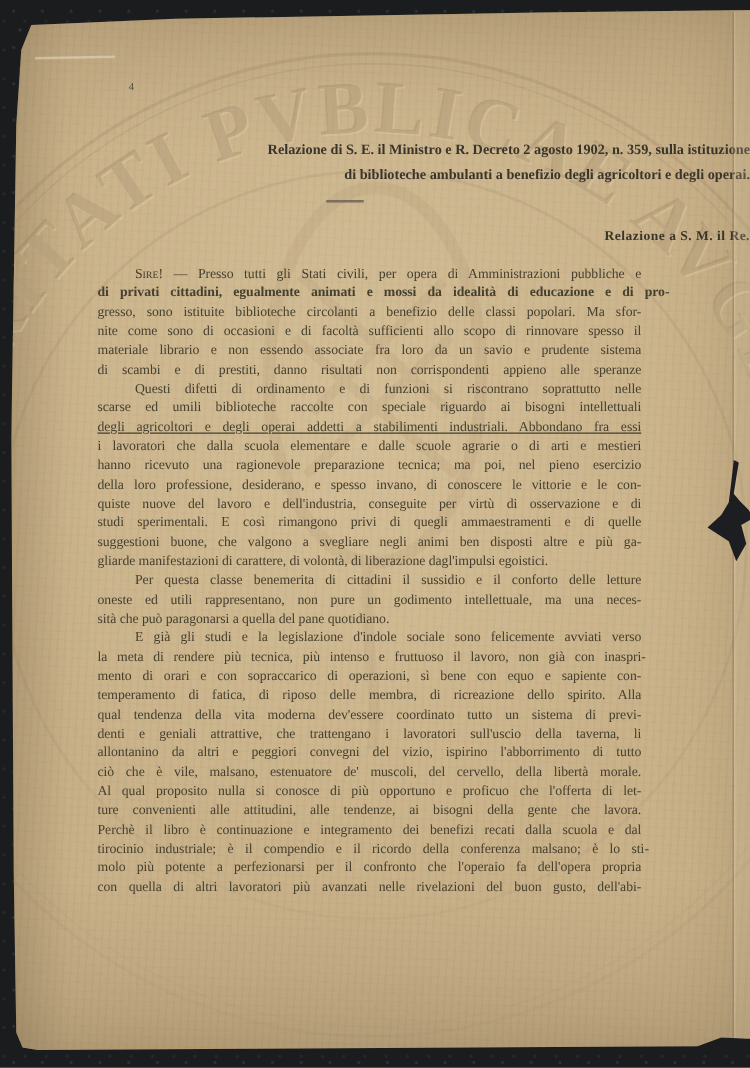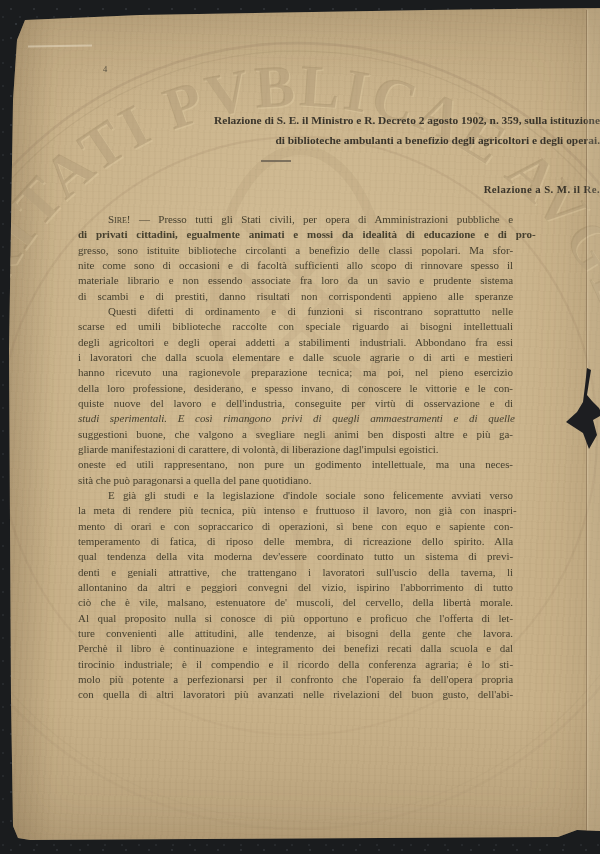--- a/index.html
+++ b/index.html
@@ -108,42 +108,43 @@
 
     <div class="body" id="body-text">
         <div class="line indent"><span style="word-spacing: 5.78776px;"><span class="sc">Sire!</span> — Presso tutti gli Stati civili, per opera di Amministrazioni pubbliche e</span></div>
         <div class="line"><span style="word-spacing: 6.19952px; font-weight: bold;">di privati cittadini, egualmente animati e mossi da idealità di educazione e di pro-</span></div>
         <div class="line"><span style="word-spacing: 6.1733px;">gresso, sono istituite biblioteche circolanti a benefizio delle classi popolari. Ma sfor-</span></div>
         <div class="line"><span style="word-spacing: 5.29576px;">nite come sono di occasioni e di facoltà sufficienti allo scopo di rinnovare spesso il</span></div>
         <div class="line"><span style="word-spacing: 6.40385px;">materiale librario e non essendo associate fra loro da un savio e prudente sistema</span></div>
         <div class="line"><span style="word-spacing: 8.42188px; margin-top: 48px;">di scambi e di prestiti, danno risultati non corrispondenti appieno alle speranze</span></div>
         <div class="line indent"><span style="word-spacing: 8.68125px;">Questi difetti di ordinamento e di funzioni si riscontrano soprattutto nelle</span></div>
         <div class="line"><span style="word-spacing: 8.84844px;">scarse ed umili biblioteche raccolte con speciale riguardo ai bisogni intellettuali</span></div>
-        <div class="line"><span style="word-spacing: 6.67045px;">degli agricoltori e degli operai addetti a stabilimenti industriali. Abbondano fra essi</span></div>
+        <div class="line"><span style="word-spacing: 6.67045px; text-decoration: underline;">degli agricoltori e degli operai addetti a stabilimenti industriali. Abbondano fra essi</span></div>
         <div class="line"><span style="word-spacing: 6.28348px;">i lavoratori che dalla scuola elementare e dalle scuole agrarie o di arti e mestieri</span></div>
         <div class="line"><span style="word-spacing: 8.25625px;">hanno ricevuto una ragionevole preparazione tecnica; ma poi, nel pieno esercizio</span></div>
         <div class="line"><span style="word-spacing: 5.36418px;">della loro professione, desiderano, e spesso invano, di conoscere le vittorie e le con-</span></div>
         <div class="line"><span style="word-spacing: 7.18099px;">quiste nuove del lavoro e dell'industria, conseguite per virtù di osservazione e di</span></div>
-        <div class="line"><span style="word-spacing: 8.02273px; font-style: italic;">studi sperimentali. E così rimangono privi di quegli ammaestramenti e di quelle</span></div>
+        <div class="line"><span style="word-spacing: 8.02273px;">studi sperimentali. E così rimangono privi di quegli ammaestramenti e di quelle</span></div>
         <div class="line"><span style="word-spacing: 6.05168px;">suggestioni buone, che valgono a svegliare negli animi ben disposti altre e più ga-</span></div>
         <div class="line"><span>gliarde manifestazioni di carattere, di volontà, di liberazione dagl'impulsi egoistici.</span></div>
+        <div class="line indent"><span style="word-spacing: 6.1875px;">Per questa classe benemerita di cittadini il sussidio e il conforto delle letture</span></div>
         <div class="line"><span style="word-spacing: 7.45028px;">oneste ed utili rappresentano, non pure un godimento intellettuale, ma una neces-</span></div>
         <div class="line"><span>sità che può paragonarsi a quella del pane quotidiano.</span></div>
         <div class="line indent"><span style="word-spacing: 5.51432px;">E già gli studi e la legislazione d'indole sociale sono felicemente avviati verso</span></div>
         <div class="line"><span style="word-spacing: 5.07188px;">la meta di rendere più tecnica, più intenso e fruttuoso il lavoro, non già con inaspri-</span></div>
         <div class="line"><span style="word-spacing: 5.98772px;">mento di orari e con sopraccarico di operazioni, sì bene con equo e sapiente con-</span></div>
         <div class="line"><span style="word-spacing: 7.76136px;">temperamento di fatica, di riposo delle membra, di ricreazione dello spirito. Alla</span></div>
         <div class="line"><span style="word-spacing: 7.60511px;">qual tendenza della vita moderna dev'essere coordinato tutto un sistema di previ-</span></div>
         <div class="line"><span style="word-spacing: 8.73438px;">denti e geniali attrattive, che trattengano i lavoratori sull'uscio della taverna, li</span></div>
         <div class="line"><span style="word-spacing: 7.69744px;">allontanino da altri e peggiori convegni del vizio, ispirino l'abborrimento di tutto</span></div>
         <div class="line"><span style="word-spacing: 6.63281px;">ciò che è vile, malsano, estenuatore de' muscoli, del cervello, della libertà morale.</span></div>
         <div class="line"><span style="word-spacing: 5.84487px;">Al qual proposito nulla si conosce di più opportuno e proficuo che l'offerta di let-</span></div>
         <div class="line"><span style="word-spacing: 8.49006px;">ture convenienti alle attitudini, alle tendenze, ai bisogni della gente che lavora.</span></div>
         <div class="line"><span style="word-spacing: 5.85337px;">Perchè il libro è continuazione e integramento dei benefizi recati dalla scuola e dal</span></div>
-        <div class="line"><span style="word-spacing: 6.41947px;">tirocinio industriale; è il compendio e il ricordo della conferenza agraria; è lo sti-</span></div>
+        <div class="line"><span style="word-spacing: 6.41947px;">tirocinio industriale; è il compendio e il ricordo della conferenza malsano; è lo sti-</span></div>
         <div class="line"><span style="word-spacing: 6.29036px;">molo più potente a perfezionarsi per il confronto che l'operaio fa dell'opera propria</span></div>
         <div class="line"><span style="word-spacing: 6.48698px;">con quella di altri lavoratori più avanzati nelle rivelazioni del buon gusto, dell'abi-</span></div>
       </div>
 
     <div class="fold"></div>
     <div class="fore-edge"></div>
     <div class="sliver1"></div>
     <div class="sliver2"></div>
 
     <svg class="blot" width="600" height="854" viewBox="0 0 600 854">

